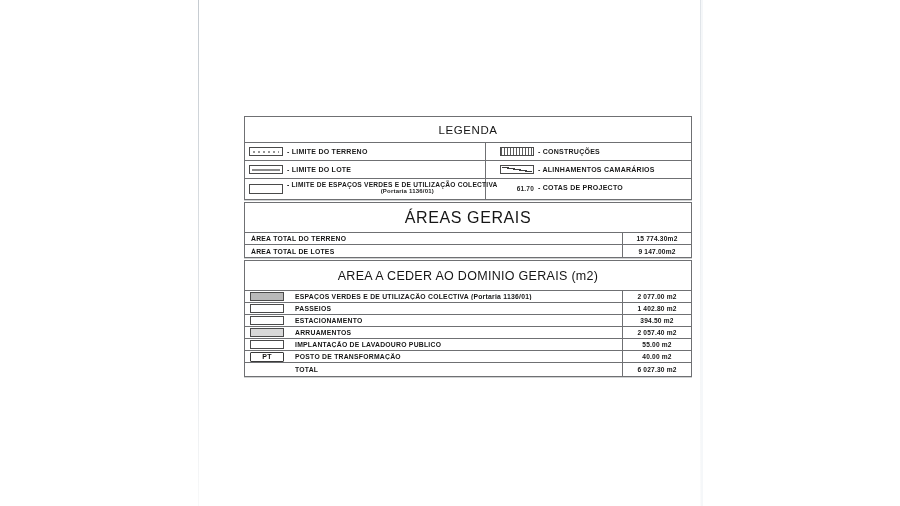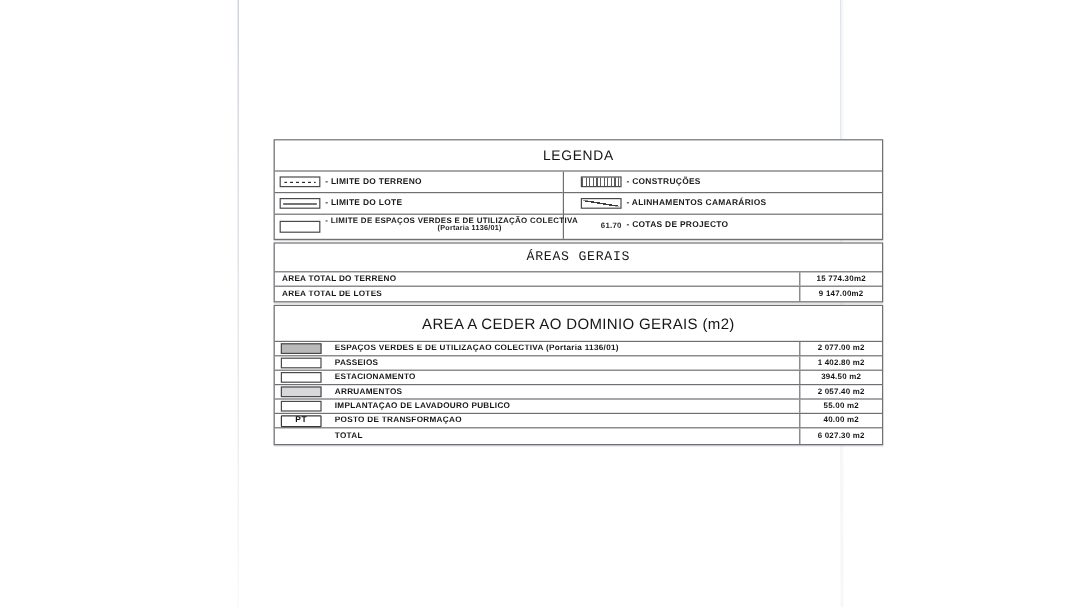--- a/index.html
+++ b/index.html
@@ -10,41 +10,41 @@
     -webkit-font-smoothing:antialiased;
     position:relative;
   }
   
   .scanline{position:absolute;top:0;bottom:0;width:1px;pointer-events:none;}
   .scanline.a{left:198px;background:linear-gradient(to bottom,rgba(150,160,170,.55),rgba(170,180,190,.30) 70%,rgba(200,205,210,.12));}
   .scanline.b{left:700px;background:linear-gradient(to bottom,rgba(185,195,205,.45),rgba(200,208,215,.25) 60%,rgba(215,220,225,.10));}
   .scanline.c{left:701px;width:2px;background:rgba(225,232,238,.35);}
 
   .sheet{
-    position:absolute;left:228px;top:116px;width:508px;
+    position:absolute;left:244px;top:116px;width:448px;
     color:#1b1b1b;
   }
 
   
   .block{
     border:1px solid #6f7073;
     background:#fff;
     box-sizing:border-box;
     margin-bottom:2px;
     box-shadow:0 1px 0 rgba(120,125,130,.35);
   }
   .block-title{
     text-align:center;
     font-size:11.5px;
     letter-spacing:.6px;
     padding:7px 0 6px;
     color:#161616;
     border-bottom:1px solid #6f7073;
   }
-  .block-title.small{font-size:11px;padding:6px 0 5px;font-family:Liberation Mono, monospace;}
+  .block-title.small{font-size:16px;padding:6px 0 5px;}
   .block-title.big{font-size:12.5px;padding:8px 0 7px;letter-spacing:.3px;}
 
   
   .legend-cols{display:flex;}
   .legend-col{flex:1 1 0;min-width:0;}
   .legend-col.left{flex:0 0 240px;border-right:1px solid #6f7073;}
   .legend-row{
     display:flex;align-items:center;
     height:18px;
     border-bottom:1px solid #6f7073;

